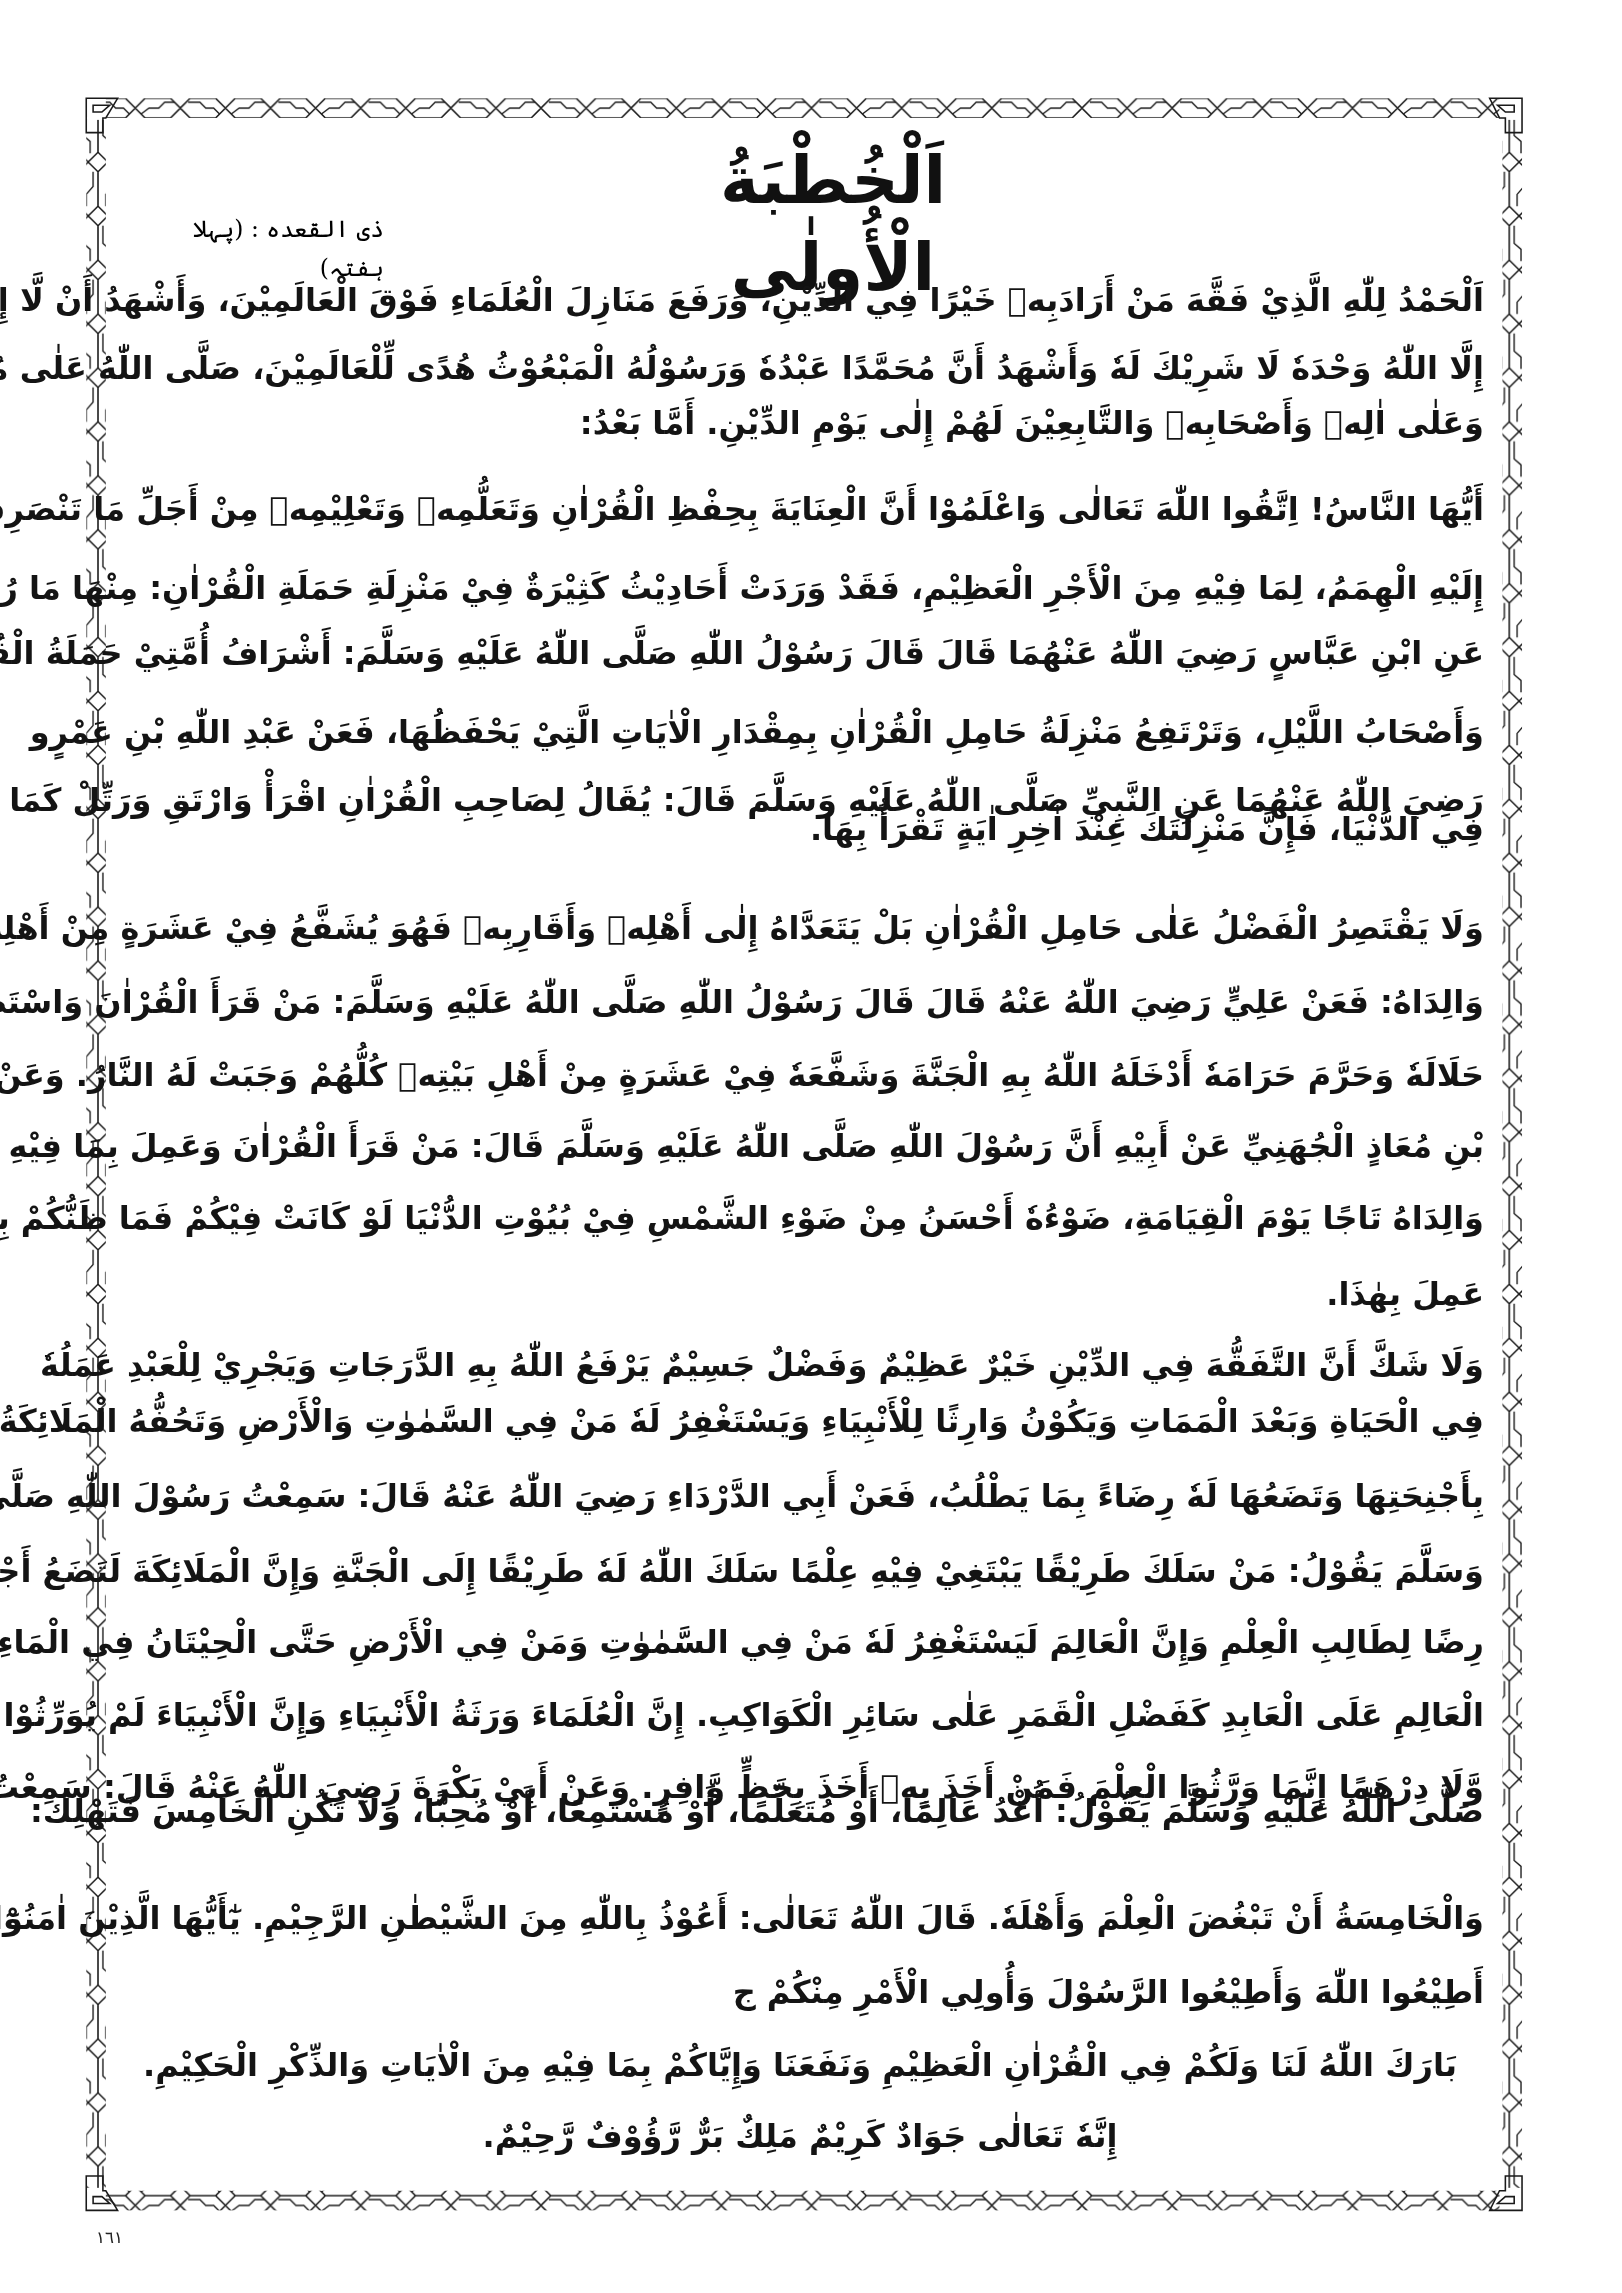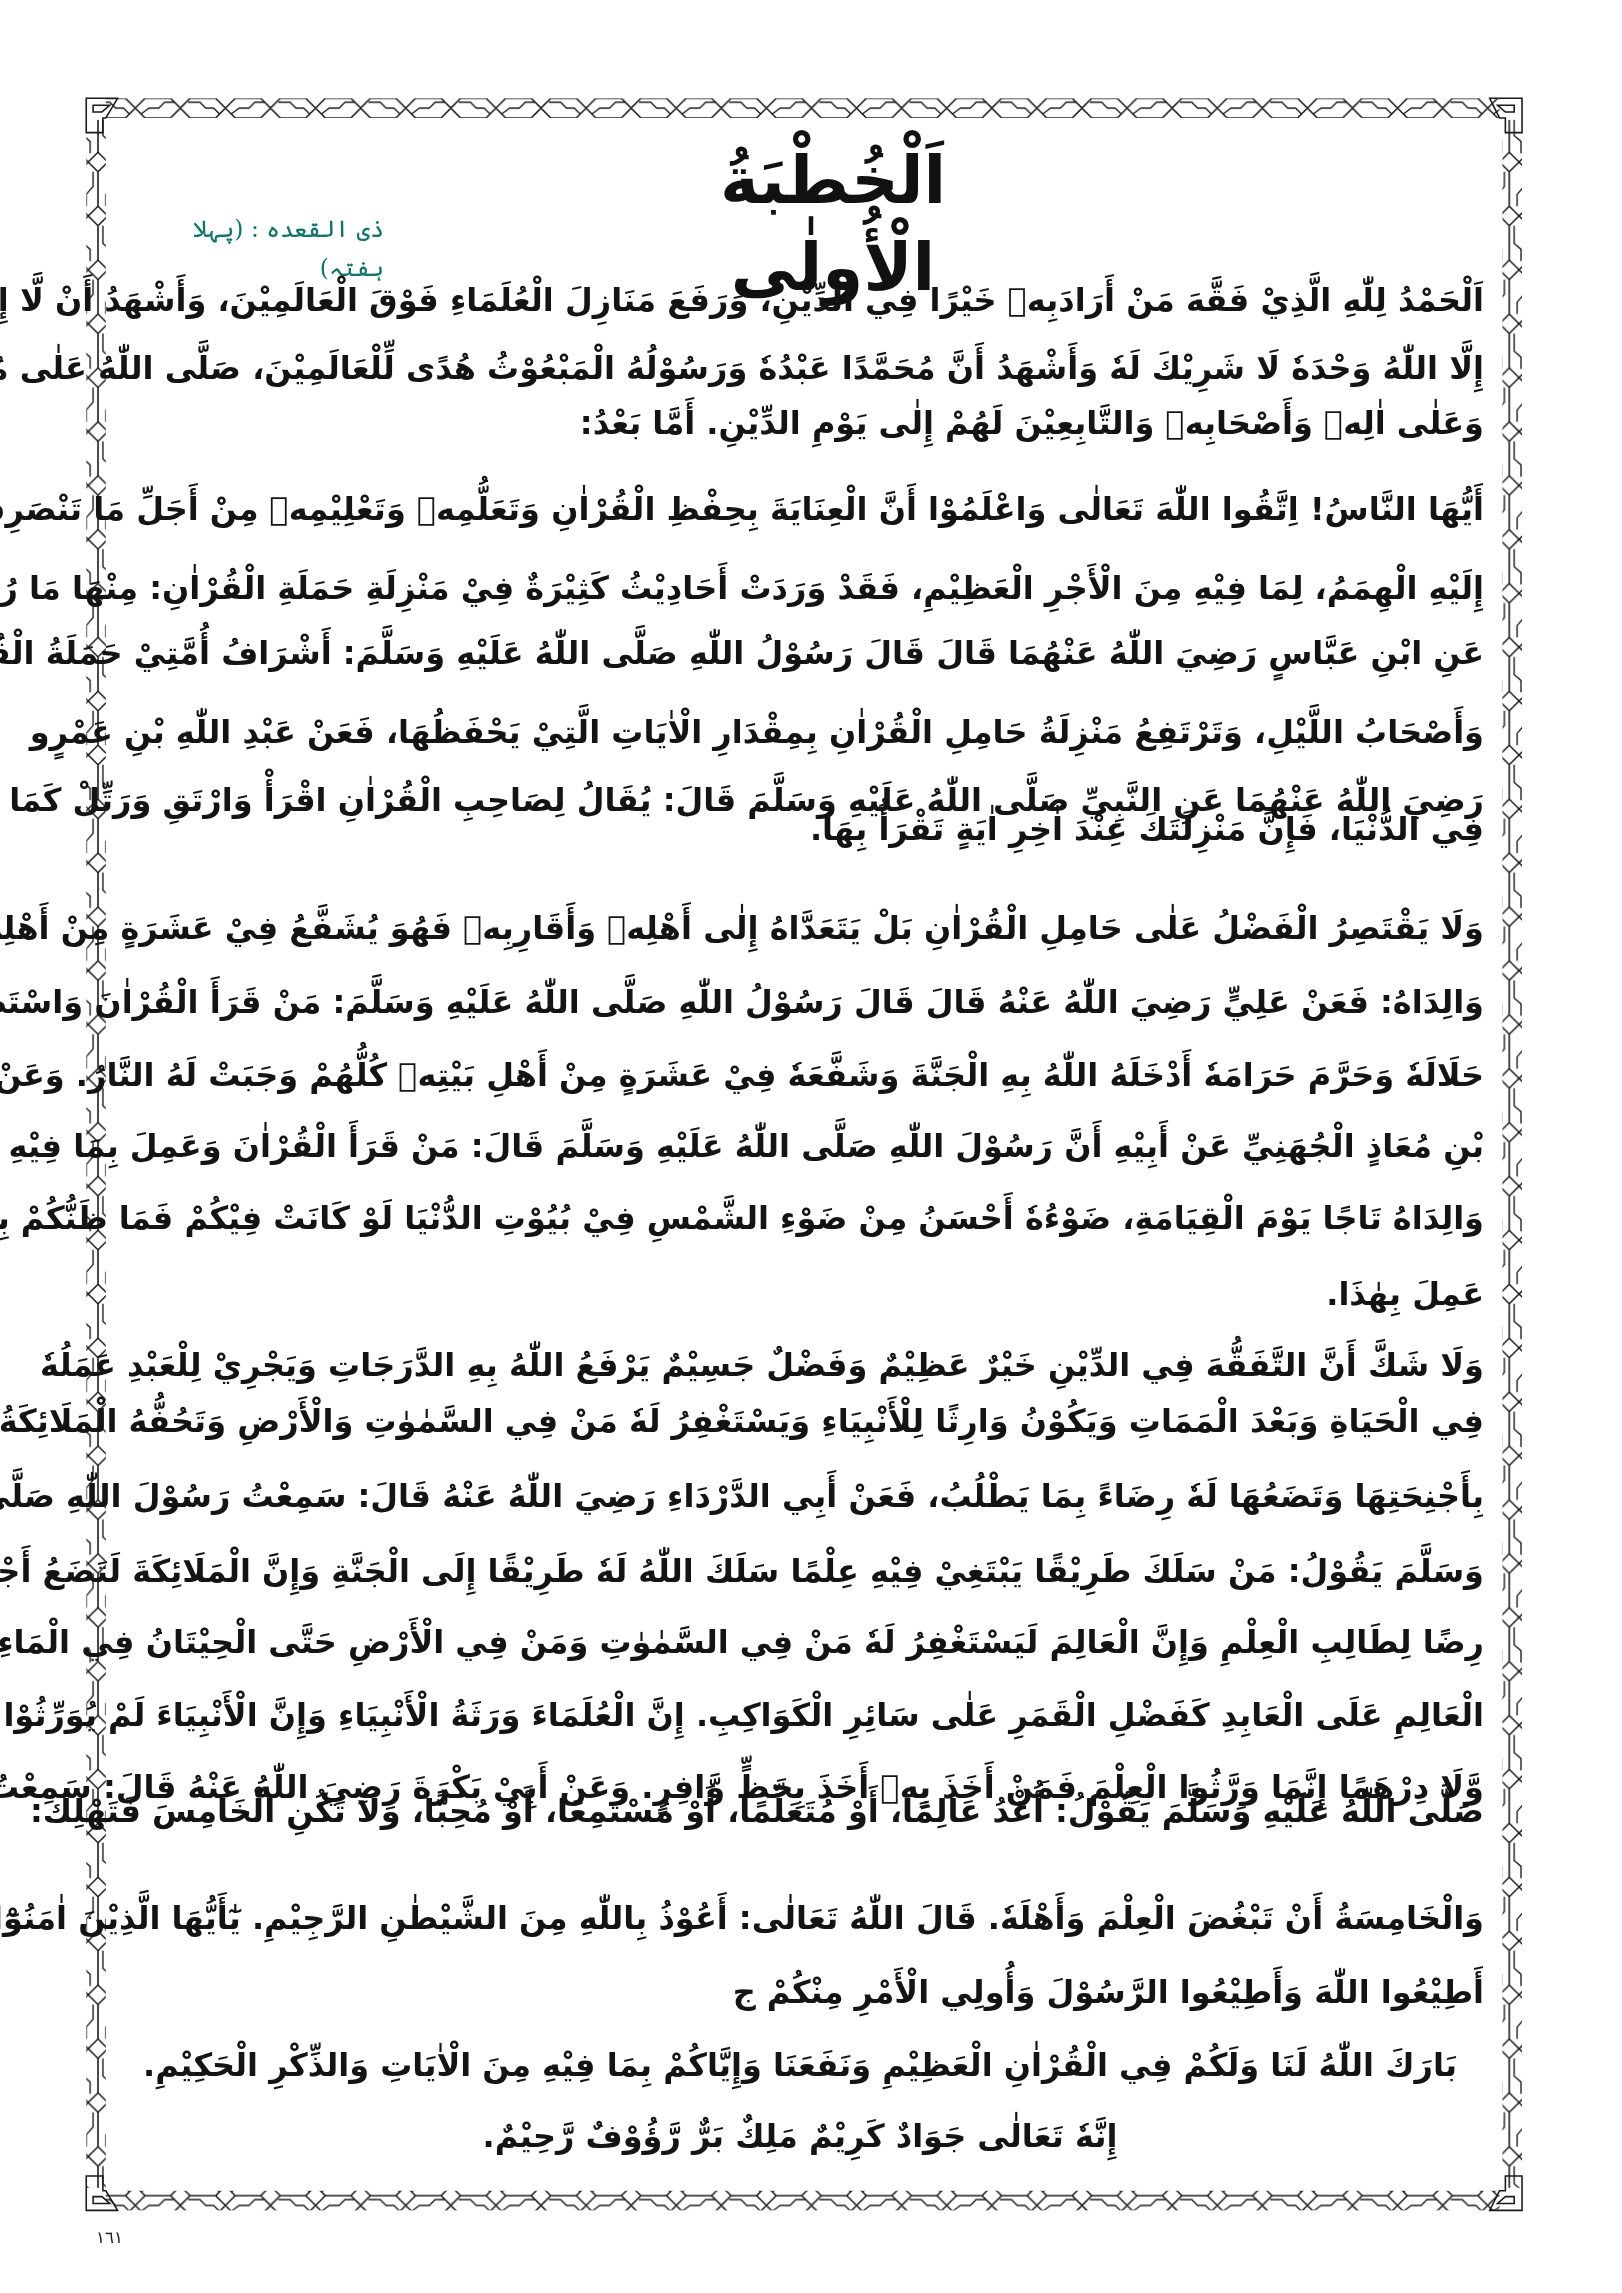--- a/index.html
+++ b/index.html
@@ -1,21 +1,21 @@
 <!DOCTYPE html>
 <html><head>
 <meta charset="utf-8">
 <style>
   html, body { margin:0; padding:0; background:#ffffff; }
   body { width:1622px; height:2294px; position:relative; overflow:hidden; font-family:"DejaVu Sans", sans-serif; color:#1a1a1a; }
   .frame-svg { position:absolute; left:0; top:0; }
   .title { position:absolute; left:637px; width:392px; top:137px; height:118px; text-align:center; direction:rtl;
            font-family:"DejaVu Sans", sans-serif; font-weight:bold; font-size:66px; line-height:87px; color:#111; }
   .month-label { position:absolute; left:129px; top:210px; width:255px; height:39px; direction:rtl; text-align:right;
-           font-family:"DejaVu Serif", serif; font-size:23.5px; line-height:39px; color:#0f766e; }
+           font-family:"DejaVu Serif", serif; font-size:23.5px; line-height:39px; color:#000000; }
   .body { position:absolute; left:116px; width:1368px; top:0; direction:rtl; }
   .line { position:absolute; right:0; width:1368px; height:71px; line-height:71px; font-family:"DejaVu Sans", sans-serif;
           font-weight:bold; font-size:32px; color:#141414; white-space:nowrap; text-align:justify; text-align-last:justify; direction:rtl; }
   .line.last { text-align-last:right; }
   .line.center { text-align:left; text-align-last:center; }
   .page-number { position:absolute; left:96px; top:2225px; width:39px; height:25.5px; font-family:Liberation Serif, serif;
           font-size:16.7px; line-height:25.5px; color:#222; }
 </style>
 </head>
 <body>

